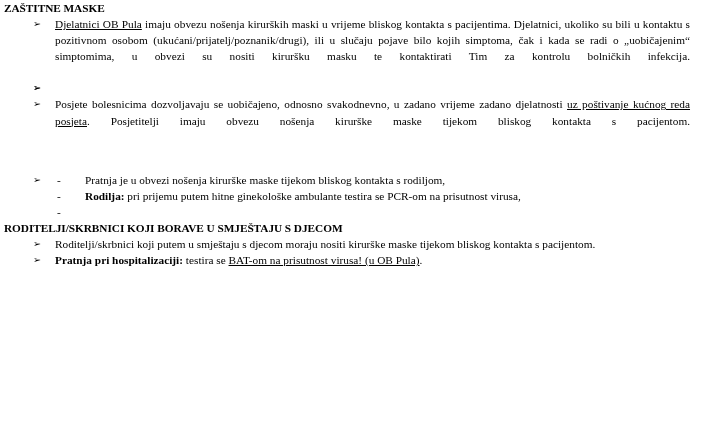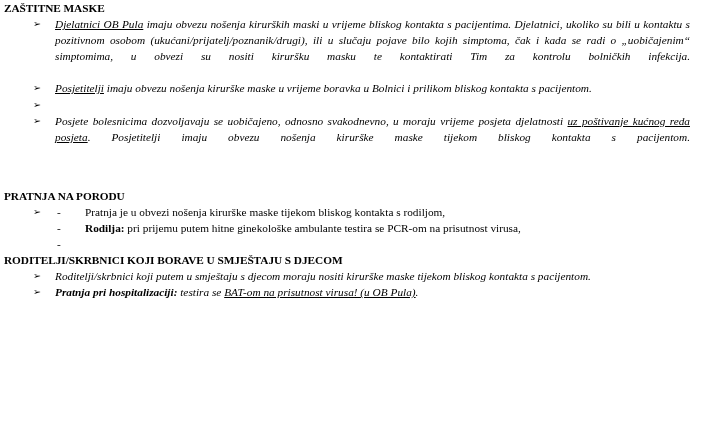--- a/index.html
+++ b/index.html
@@ -47,21 +47,21 @@
     text-justify: inter-word;
   }
   .b1 > .marker {
     position: absolute;
     left: 33px;
     top: 0;
     font-family: "DejaVu Sans", sans-serif;
     font-size: 9.6px;
     line-height: 16.6px;
   }
-  .b1 > .txt { display: block; font-style: italic; }
+  .b1 > .txt { display: block; }
   
   .b1 > .txt::after {
     content: "";
     display: inline-block;
     width: 100%;
   }
   .b1.nojust { text-align: left; }
   .b1.nojust > .txt::after { display: none; }
 
   
@@ -92,42 +92,40 @@
   <div class="section">
     <div class="heading">ZAŠTITNE MASKE</div>
 
     <div class="b1">
       <span class="marker">➢</span>
       <span class="txt"><u>Djelatnici OB Pula</u><span> imaju obvezu nošenja kirurških maski u vrijeme bliskog kontakta s pacijentima. Djelatnici, ukoliko su bili u kontaktu s pozitivnom osobom (ukućani/prijatelj/poznanik/drugi), ili u slučaju pojave bilo kojih simptoma, čak i kada se radi o „uobičajenim“ simptomima, u obvezi su nositi kiruršku masku te kontaktirati Tim za kontrolu bolničkih infekcija.</span></span>
     </div>
 
     <div class="b1 nojust">
       <span class="marker">➢</span>
-      <span class="txt"><u>Posjetitelji</u><span> imaju obvezu nošenja kirurške maske u vrijeme boravka u Bolnici i prilikom bliskog kontakta s pacijentom.</span></span>
     </div>
 
     <div class="b1 nojust">
       <span class="marker">➢</span>
     </div>
   </div>
 
   <div class="gap-md"></div>
 
   <div class="section">
 
     <div class="b1">
       <span class="marker">➢</span>
-      <span class="txt"><span>Posjete bolesnicima dozvoljavaju se uobičajeno, odnosno svakodnevno, u moraju vrijeme posjeta djelatnosti </span><u>uz poštivanje kućnog reda posjeta</u><span>. Posjetitelji imaju obvezu nošenja kirurške maske tijekom bliskog kontakta s pacijentom.</span></span>
+      <span class="txt"><span>Posjete bolesnicima dozvoljavaju se uobičajeno, odnosno svakodnevno, u zadano vrijeme zadano djelatnosti </span><u>uz poštivanje kućnog reda posjeta</u><span>. Posjetitelji imaju obvezu nošenja kirurške maske tijekom bliskog kontakta s pacijentom.</span></span>
     </div>
   </div>
 
   <div class="gap-lg"></div>
 
   <div class="section">
-    <div class="heading">PRATNJA NA PORODU</div>
 
     <div class="b1 nojust">
       <span class="marker">➢</span>
     </div>
 
     <div class="b2">
       <span class="marker">-</span>
       <span class="txt"><span>Pratnja je u obvezi nošenja kirurške maske tijekom bliskog kontakta s rodiljom,</span></span>
     </div>
 

